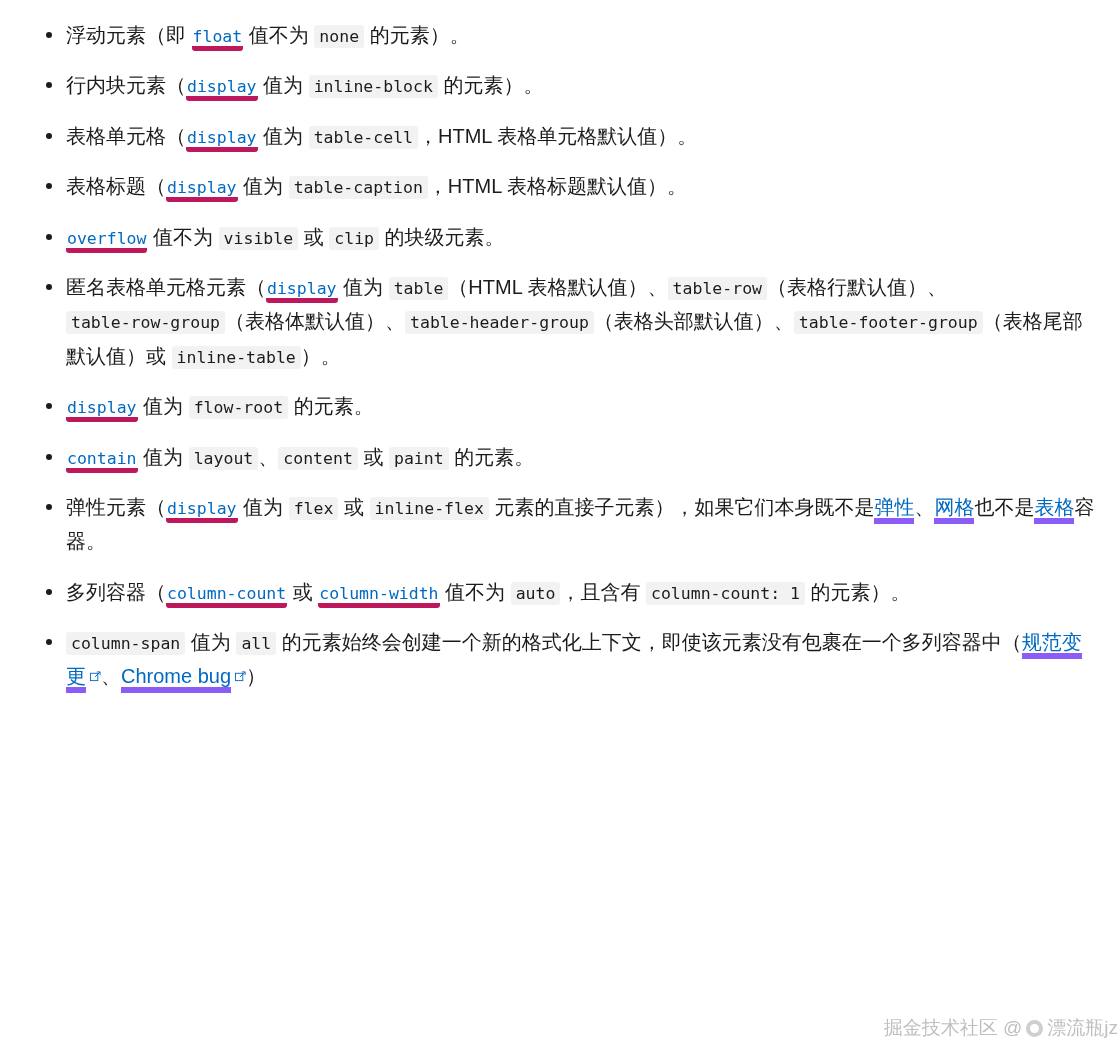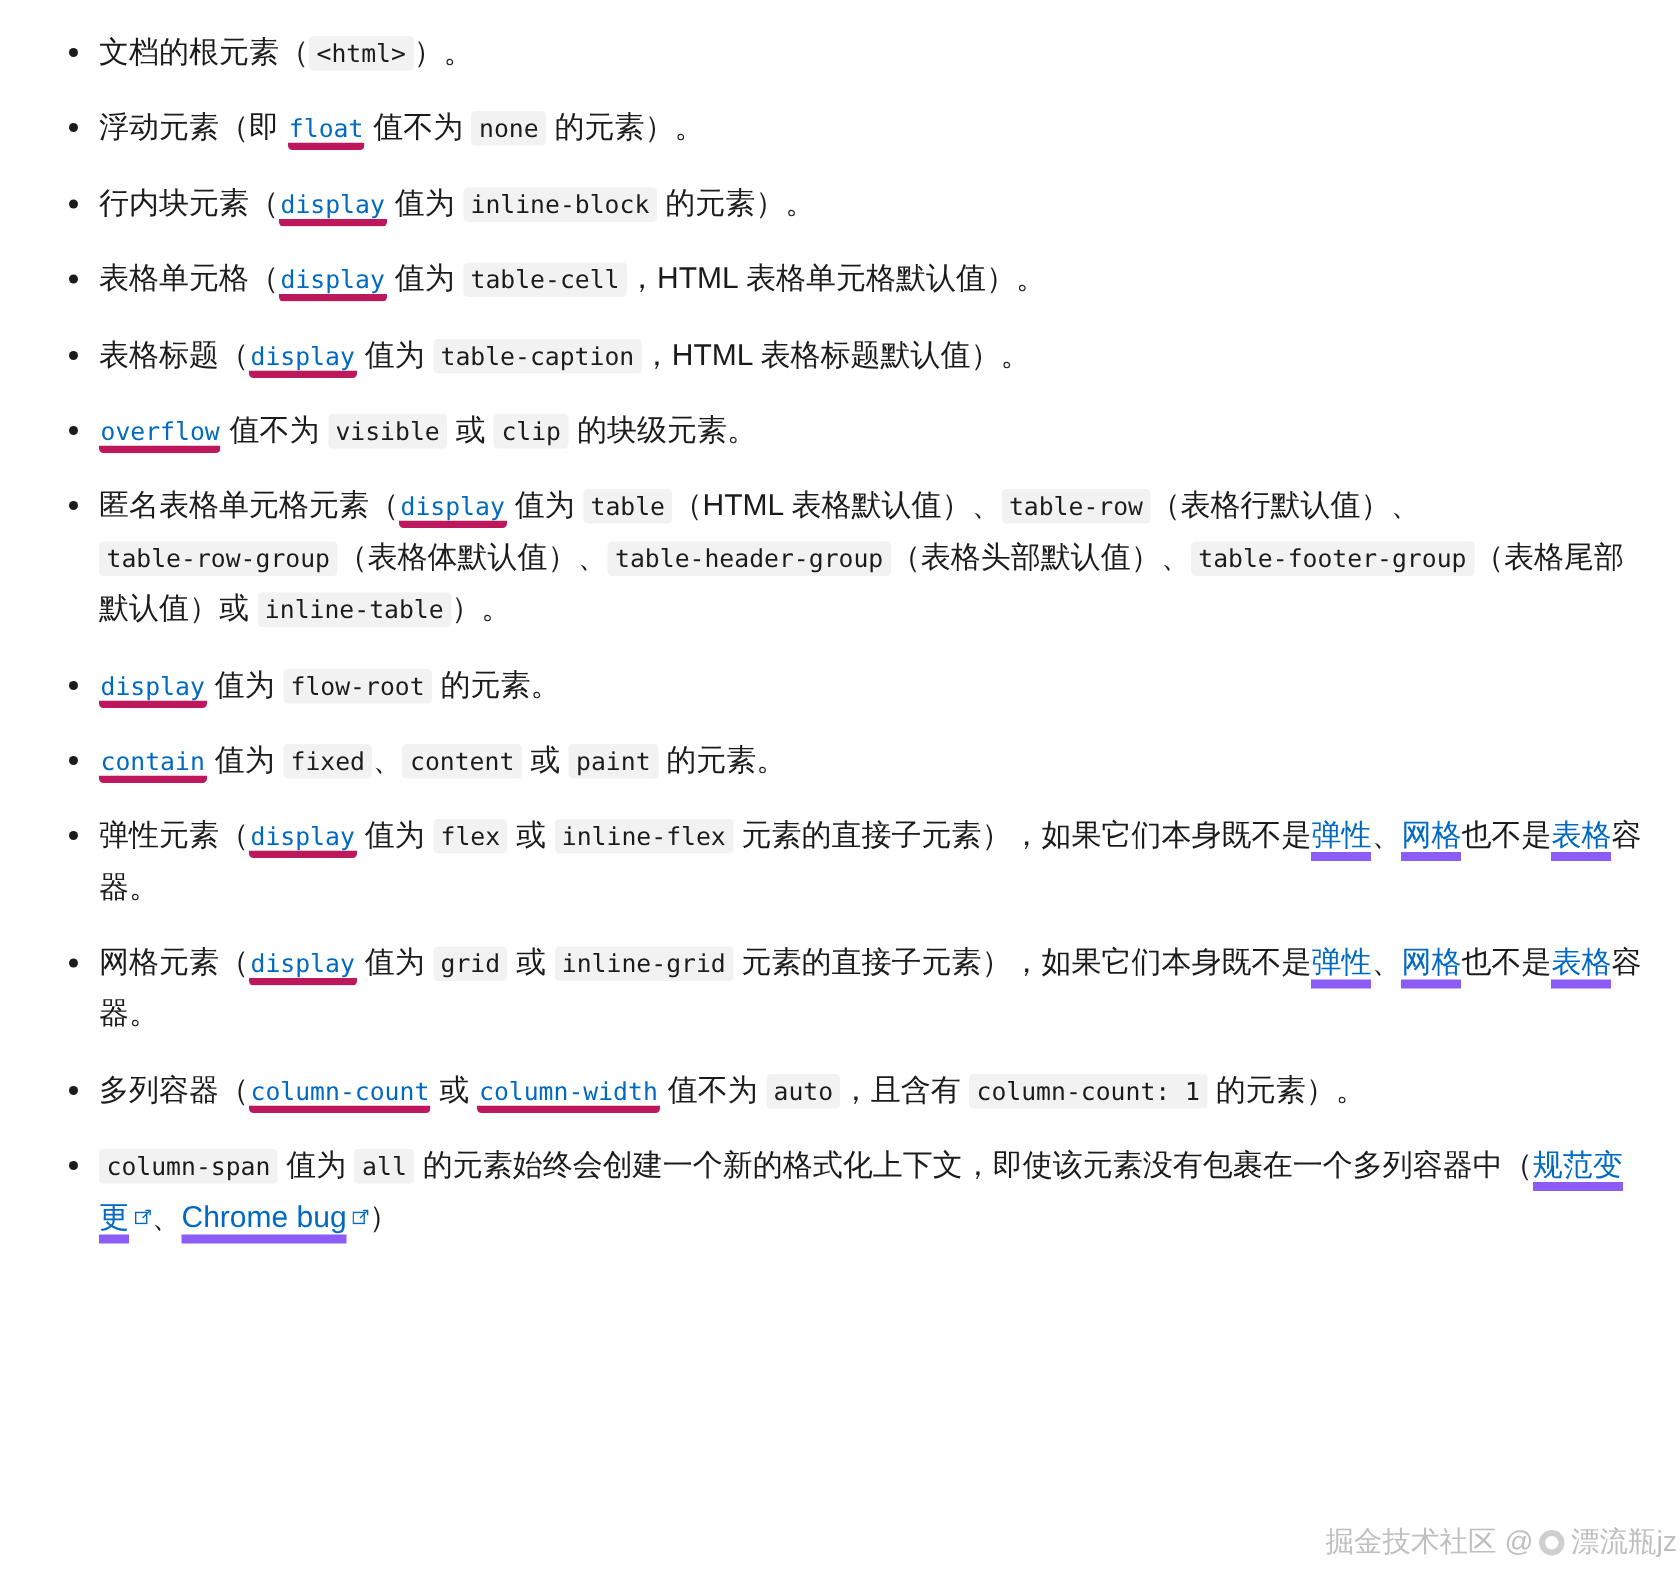--- a/index.html
+++ b/index.html
@@ -112,23 +112,20 @@
   }
 </style>
 </head>
 <body>
 
 <div class="page">
 
 
   <ul class="blocklist">
 
-    <li>
-      <span>文档的根元素（</span><code>&lt;html&gt;</code><span>）。</span>
-    </li>
 
     <li>
       <span>浮动元素（即 </span><a class="codelnk" href="#"><code>float</code></a><span> 值不为 </span><code>none</code><span> 的元素）。</span>
     </li>
 
 
     <li>
       <span>行内块元素（</span><a class="codelnk" href="#"><code>display</code></a><span> 值为 </span><code>inline-block</code><span> 的元素）。</span>
     </li>
 
@@ -146,30 +143,27 @@
 
     <li>
       <span>匿名表格单元格元素（</span><a class="codelnk" href="#"><code>display</code></a><span> 值为 </span><code>table</code><span>（HTML 表格默认值）、</span><code>table-row</code><span>（表格行默认值）、</span><code>table-row-group</code><span>（表格体默认值）、</span><code>table-header-group</code><span>（表格头部默认值）、</span><code>table-footer-group</code><span>（表格尾部默认值）或 </span><code>inline-table</code><span>）。</span>
     </li>
 
     <li>
       <a class="codelnk" href="#"><code>display</code></a><span> 值为 </span><code>flow-root</code><span> 的元素。</span>
     </li>
 
     <li>
-      <a class="codelnk" href="#"><code>contain</code></a><span> 值为 </span><code>fixed</code><span>、</span><code>content</code><span> 或 </span><code>paint</code><span> 的元素。</span>
+      <a class="codelnk" href="#"><code>contain</code></a><span> 值为 </span><code>layout</code><span>、</span><code>content</code><span> 或 </span><code>paint</code><span> 的元素。</span>
     </li>
 
     <li>
       <span>弹性元素（</span><a class="codelnk" href="#"><code>display</code></a><span> 值为 </span><code>flex</code><span> 或 </span><code>inline-flex</code><span> 元素的直接子元素），如果它们本身既不是</span><a class="lnk" href="#">弹性</a><span>、</span><a class="lnk" href="#">网格</a><span>也不是</span><a class="lnk" href="#">表格</a><span>容器。</span>
     </li>
 
-    <li>
-      <span>网格元素（</span><a class="codelnk" href="#"><code>display</code></a><span> 值为 </span><code>grid</code><span> 或 </span><code>inline-grid</code><span> 元素的直接子元素），如果它们本身既不是</span><a class="lnk" href="#">弹性</a><span>、</span><a class="lnk" href="#">网格</a><span>也不是</span><a class="lnk" href="#">表格</a><span>容器。</span>
-    </li>
 
     <li>
       <span>多列容器（</span><a class="codelnk" href="#"><code>column-count</code></a><span> 或 </span><a class="codelnk" href="#"><code>column-width</code></a><span> 值不为 </span><code>auto</code><span>，且含有 </span><code>column-count: 1</code><span> 的元素）。</span>
     </li>
 
     <li>
       <code>column-span</code><span> 值为 </span><code>all</code><span> 的元素始终会创建一个新的格式化上下文，即使该元素没有包裹在一个多列容器中（</span><a class="lnk" href="#">规范变更</a><span class="ext"><svg width="11" height="11" viewBox="0 0 12 12">
             <rect x="0.5" y="2.5" width="8" height="8" fill="none" stroke="#0069c2" stroke-width="1"></rect>
             <path d="M5.5 6.5 L11 1 M7.5 1 L11 1 L11 4.5" fill="none" stroke="#0069c2" stroke-width="1"></path>
           </svg></span><span>、</span><a class="lnk" href="#">Chrome bug</a><span class="ext"><svg width="11" height="11" viewBox="0 0 12 12">

